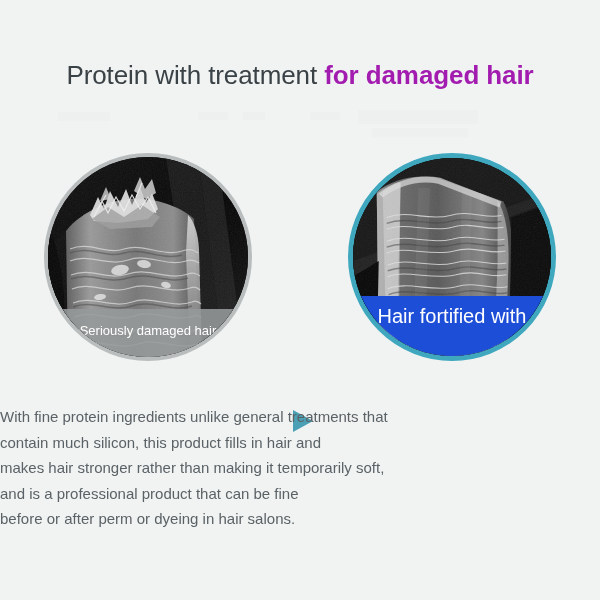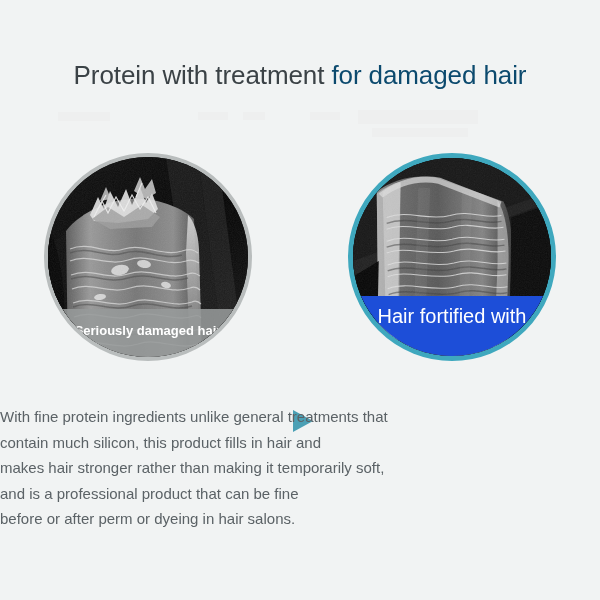--- a/index.html
+++ b/index.html
@@ -35,21 +35,21 @@
     top: 58px;
     width: 600px;
     text-align: center;
     font-size: 26px;
     line-height: 34px;
     color: #3b4246;
     letter-spacing: -0.1px;
     white-space: nowrap;
   }
   .title .reg { font-weight: 400; }
-  .title .bold { font-weight: 400; color: #0c4a6e; }
+  .title .bold { font-weight: 700; color: #a21caf; }
 
   
   .compare {
     position: absolute;
     left: 0;
     top: 153px;
     width: 600px;
     height: 212px;
   }
 
@@ -62,21 +62,21 @@
   .circle-wrap.left  { left: 44px; }
   .circle-wrap.right { left: 348px; }
 
   .circle {
     position: absolute;
     inset: 0;
     border-radius: 50%;
     overflow: hidden;
     box-sizing: border-box;
   }
-  .circle.left  { border: 4px solid #b9bdbd; background: #0b0b0b; font-weight: bold; }
+  .circle.left  { border: 4px solid #b9bdbd; background: #0b0b0b; }
   .circle.right { border: 5px solid #3fa8be; background: #0b0b0b; }
 
   .sem {
     position: absolute;
     inset: 0;
     width: 100%;
     height: 100%;
     display: block;
   }
 

